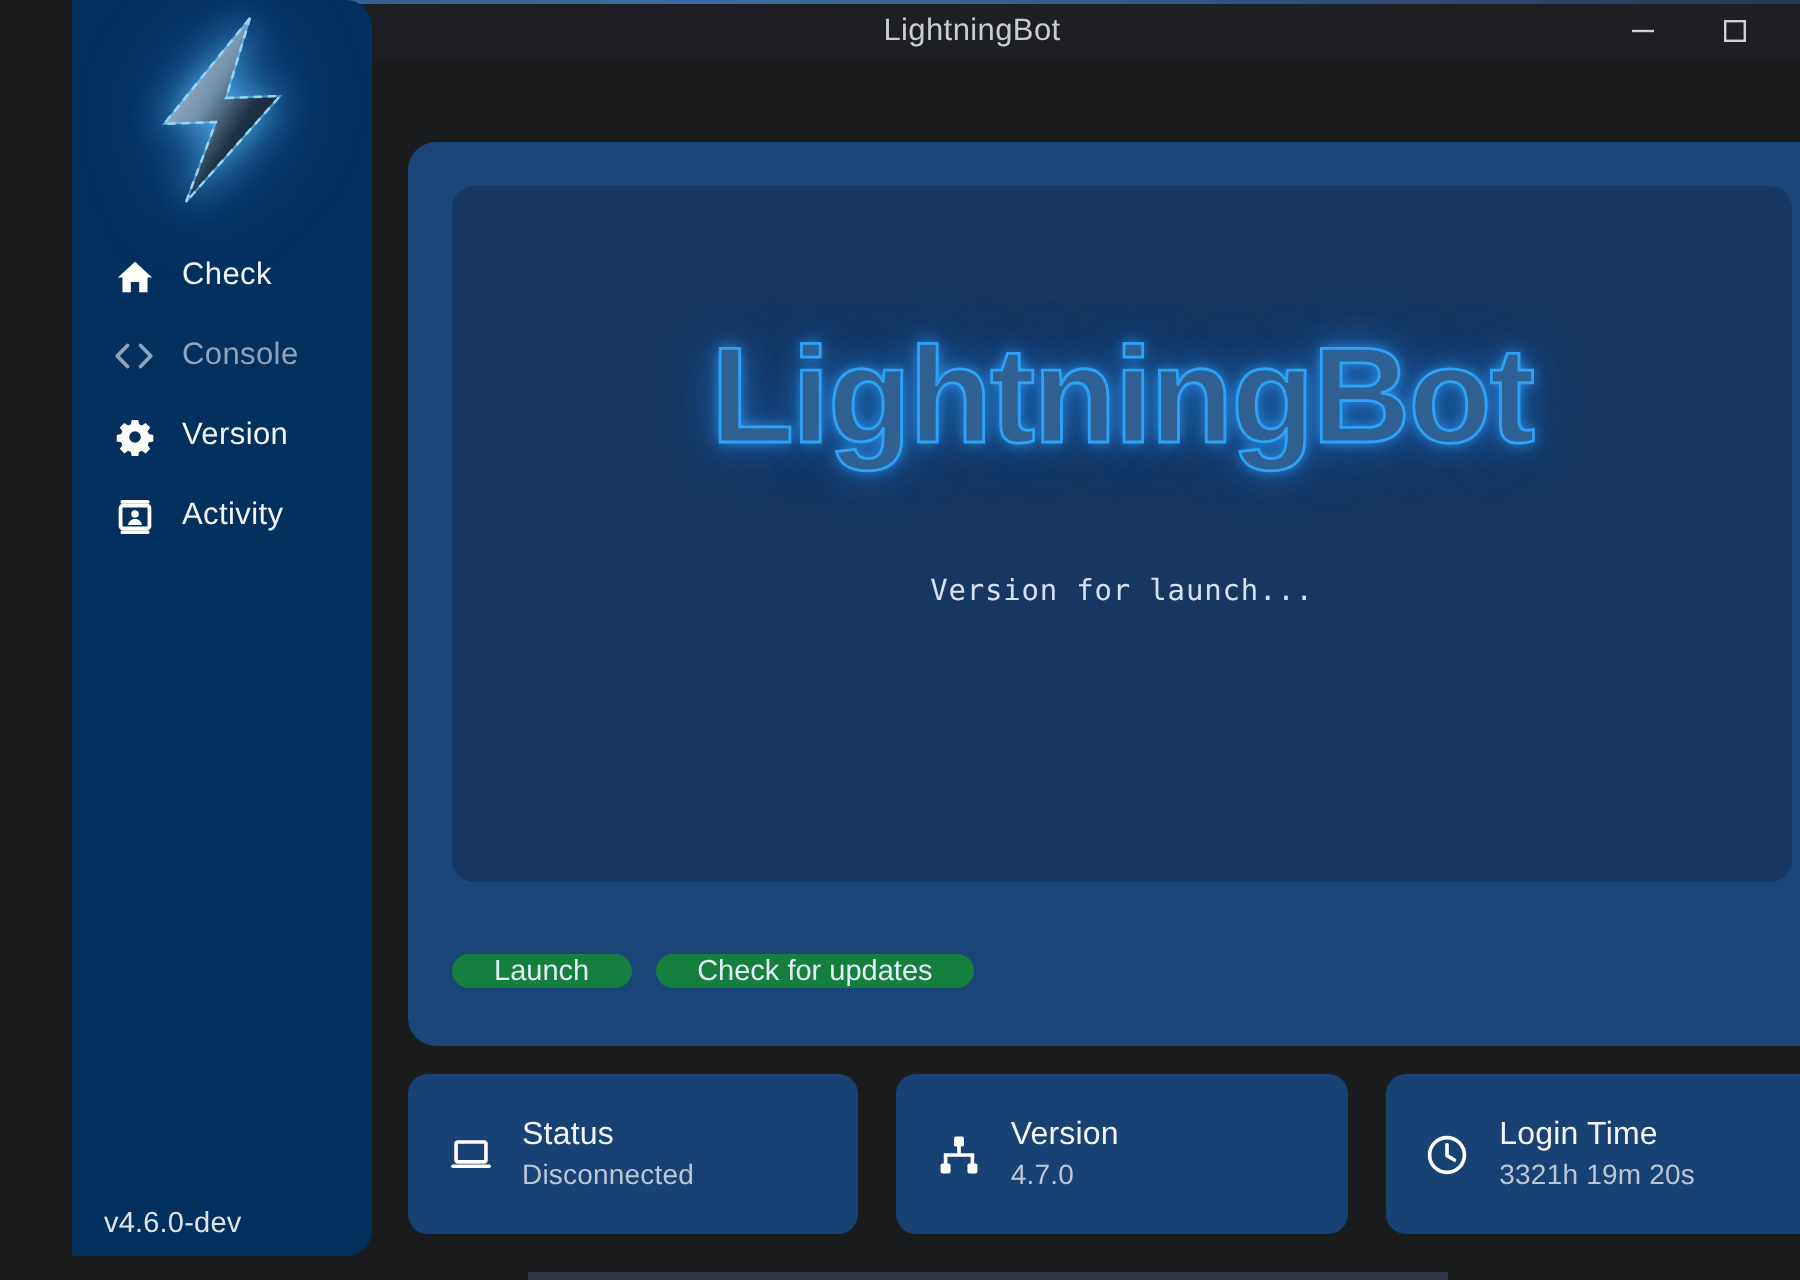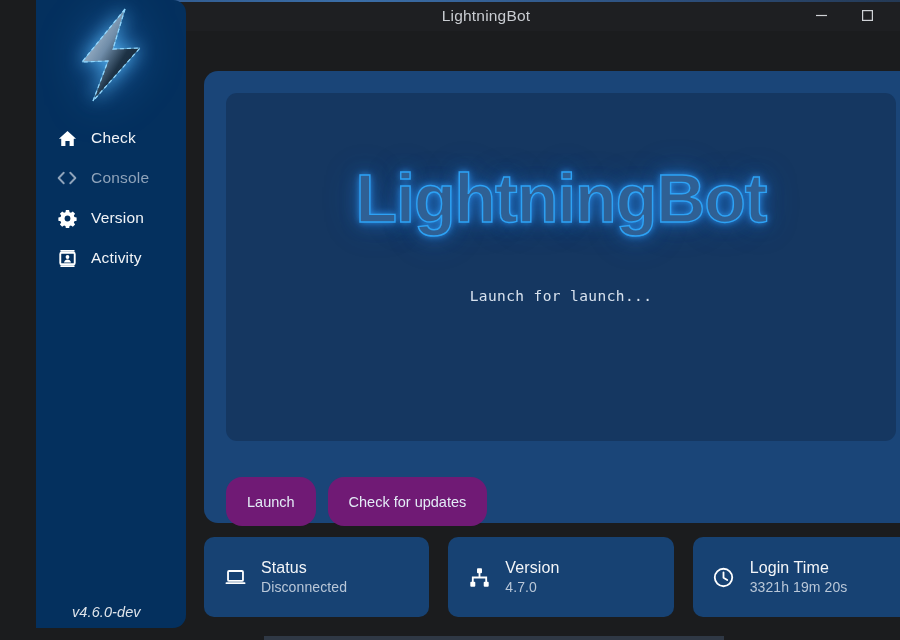--- a/index.html
+++ b/index.html
@@ -67,22 +67,22 @@
   .navicon { width:20px; height:20px; display:flex; align-items:center; justify-content:center; flex:0 0 20px; }
   .navicon svg { display:block; }
   .navlabel { font-size:15.5px; letter-spacing:.2px; }
   .navitem.active .navlabel { color:#f2f4f7; }
   .navitem.active .navicon { color:#ffffff; }
   .navitem.dim .navlabel { color:#8fa3ba;text-align:right; }
   .navitem.dim .navicon { color:#8fa3ba; }
 
   .version-badge {
     position:absolute; left:0; bottom:8px; width:164px;
-    padding-left:36px;
-    font-size:14.5px; color:#dfe4ea; letter-spacing:.1px;font-style:italic;
+    padding-left:16px;
+    font-size:14.5px; color:#dfe4ea; letter-spacing:.1px;
   }
 
   
   .content {
     position:absolute; left:150px; top:31px;
     width:750px; height:609px;
     background:#1b1c1e;
   }
 
   .hero-outer {
@@ -118,23 +118,23 @@
     font-size:14.5px;
     color:#d8e2ee;
     letter-spacing:.4px;
   }
 
   .btnrow {
     position:absolute; left:22px; top:406px;
     display:flex; gap:12px;
   }
   .pillbtn {
-    height:49px;
+    height:17px;
     border-radius:16px;
-    background:#701a75;
+    background:#15803d;
     color:#e3ecf6;
     font-size:14.5px;
     display:flex; align-items:center; justify-content:center;
     padding:0 21px;
     white-space:nowrap;
   }
 
   .cards {
     position:absolute; left:18px; top:506px;
     width:714px; height:80px;
@@ -254,21 +254,21 @@
 
     <div class="version-badge">v4.6.0-dev</div>
   </div>
 
   <div class="content">
 
     <div class="hero-outer">
 
       <div class="hero-inner">
         <div class="hero-logo-text">LightningBot</div>
-        <div class="hero-status">Launch for launch...</div>
+        <div class="hero-status">Version for launch...</div>
       </div>
 
       <div class="btnrow">
         <div class="pillbtn">Launch</div>
         <div class="pillbtn">Check for updates</div>
       </div>
     </div>
 
     <div class="cards">
 

